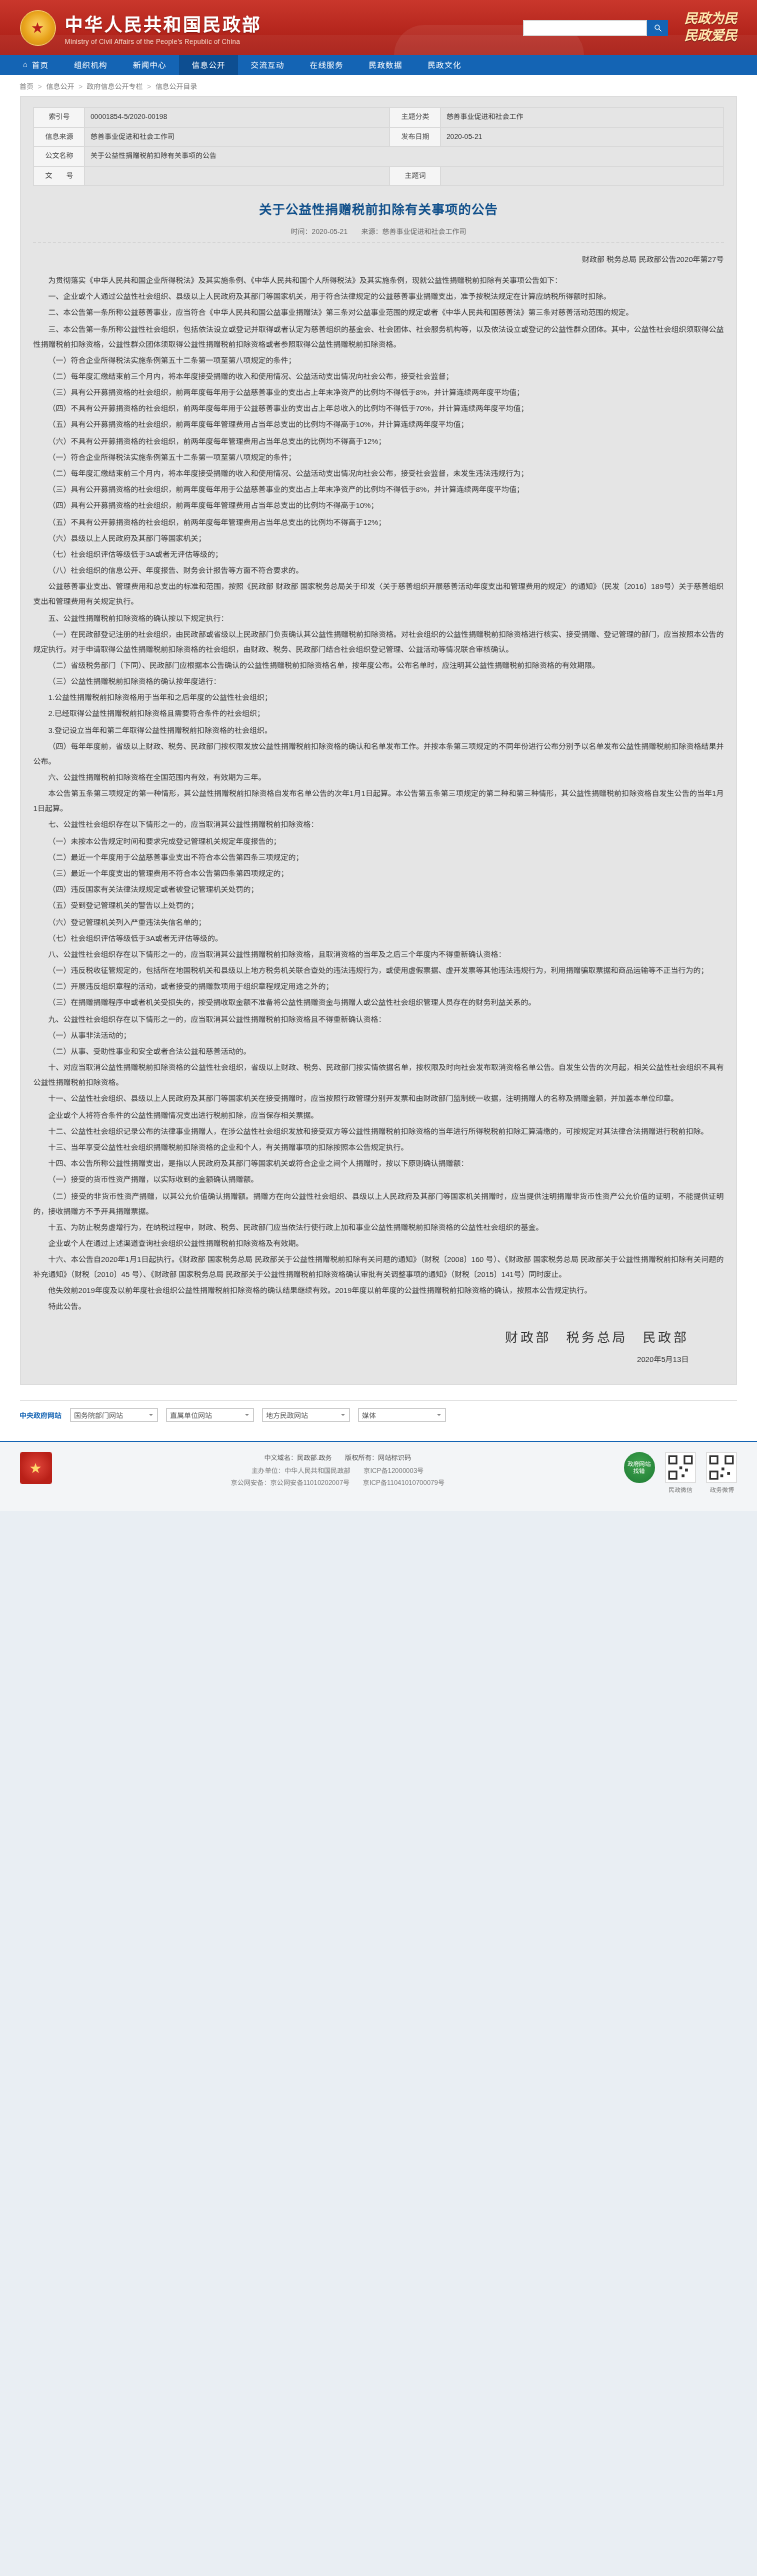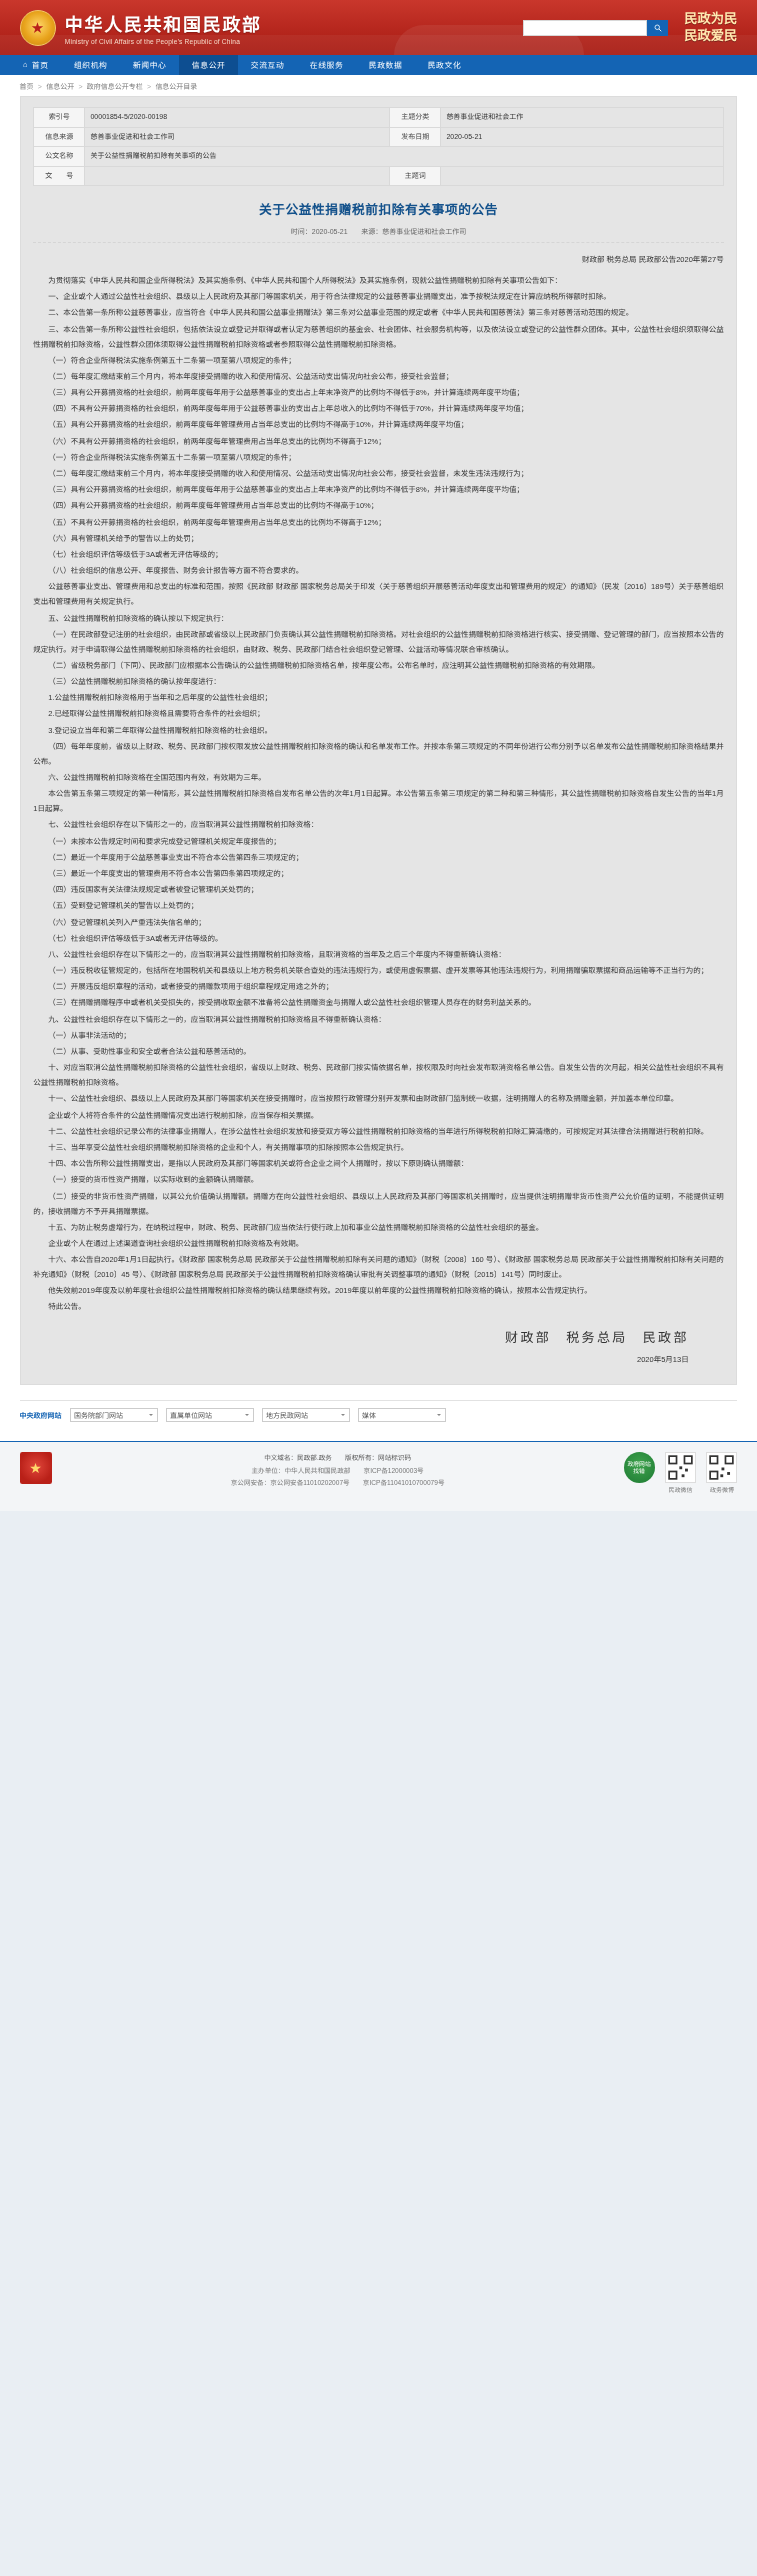--- a/index.html
+++ b/index.html
@@ -55,21 +55,21 @@
   }
   .search-input {
     width:124px; height:16px; border:0.6px solid #d8d8d8; background:#fff;
     outline:none; padding:0 4.6px; font-size:7px; color:#333;
   }
   .search-btn {
     width:21px; height:16px; background:#1464b4; border:none;
     display:flex; align-items:center; justify-content:center; cursor:pointer;
   }
   .search-btn svg { width:8px; height:8px; }
-  .slogan { z-index:3; text-align:left; }
+  .slogan { z-index:3; text-align:left;font-style:italic; }
   .slogan div {
     color:#ffe9b0; font-size:13.3px; font-weight:bold; line-height:1.25;
     font-family:"DejaVu Serif","Liberation Serif",serif;
     text-shadow:0 0.6px 0.6px rgba(0,0,0,.3);
   }
   .silhouette{
     position:absolute; right:173px; bottom:0; width:190px; height:30px;
     background:rgba(255,255,255,0.07);
     border-radius:81px 81px 0 0;
     z-index:1;
@@ -286,21 +286,21 @@
       <p>（二）每年度汇缴结束前三个月内，将本年度接受捐赠的收入和使用情况、公益活动支出情况向社会公布，接受社会监督；</p>
       <p>（三）具有公开募捐资格的社会组织，前两年度每年用于公益慈善事业的支出占上年末净资产的比例均不得低于8%，并计算连续两年度平均值；</p>
       <p>（四）不具有公开募捐资格的社会组织，前两年度每年用于公益慈善事业的支出占上年总收入的比例均不得低于70%，并计算连续两年度平均值；</p>
       <p>（五）具有公开募捐资格的社会组织，前两年度每年管理费用占当年总支出的比例均不得高于10%，并计算连续两年度平均值；</p>
       <p>（六）不具有公开募捐资格的社会组织，前两年度每年管理费用占当年总支出的比例均不得高于12%；</p>
       <p>（一）符合企业所得税法实施条例第五十二条第一项至第八项规定的条件；</p>
       <p>（二）每年度汇缴结束前三个月内，将本年度接受捐赠的收入和使用情况、公益活动支出情况向社会公布，接受社会监督，未发生违法违规行为；</p>
       <p>（三）具有公开募捐资格的社会组织，前两年度每年用于公益慈善事业的支出占上年末净资产的比例均不得低于8%，并计算连续两年度平均值；</p>
       <p>（四）具有公开募捐资格的社会组织，前两年度每年管理费用占当年总支出的比例均不得高于10%；</p>
       <p>（五）不具有公开募捐资格的社会组织，前两年度每年管理费用占当年总支出的比例均不得高于12%；</p>
-      <p>（六）具有管理机关给予的警告以上的处罚；</p>
+      <p>（六）县级以上人民政府及其部门等国家机关；</p>
       <p>（七）社会组织评估等级低于3A或者无评估等级的；</p>
       <p>（八）社会组织的信息公开、年度报告、财务会计报告等方面不符合要求的。</p>
       <p>公益慈善事业支出、管理费用和总支出的标准和范围，按照《民政部 财政部 国家税务总局关于印发〈关于慈善组织开展慈善活动年度支出和管理费用的规定〉的通知》（民发〔2016〕189号）关于慈善组织支出和管理费用有关规定执行。</p>
       <p>五、公益性捐赠税前扣除资格的确认按以下规定执行：</p>
       <p>（一）在民政部登记注册的社会组织，由民政部或省级以上民政部门负责确认其公益性捐赠税前扣除资格。对社会组织的公益性捐赠税前扣除资格进行核实、接受捐赠、登记管理的部门，应当按照本公告的规定执行。对于申请取得公益性捐赠税前扣除资格的社会组织，由财政、税务、民政部门结合社会组织登记管理、公益活动等情况联合审核确认。</p>
       <p>（二）省级税务部门（下同）、民政部门应根据本公告确认的公益性捐赠税前扣除资格名单，按年度公布。公布名单时，应注明其公益性捐赠税前扣除资格的有效期限。</p>
       <p>（三）公益性捐赠税前扣除资格的确认按年度进行：</p>
       <p>1.公益性捐赠税前扣除资格用于当年和之后年度的公益性社会组织；</p>
       <p>2.已经取得公益性捐赠税前扣除资格且需要符合条件的社会组织；</p>
       <p>3.登记设立当年和第二年取得公益性捐赠税前扣除资格的社会组织。</p>

